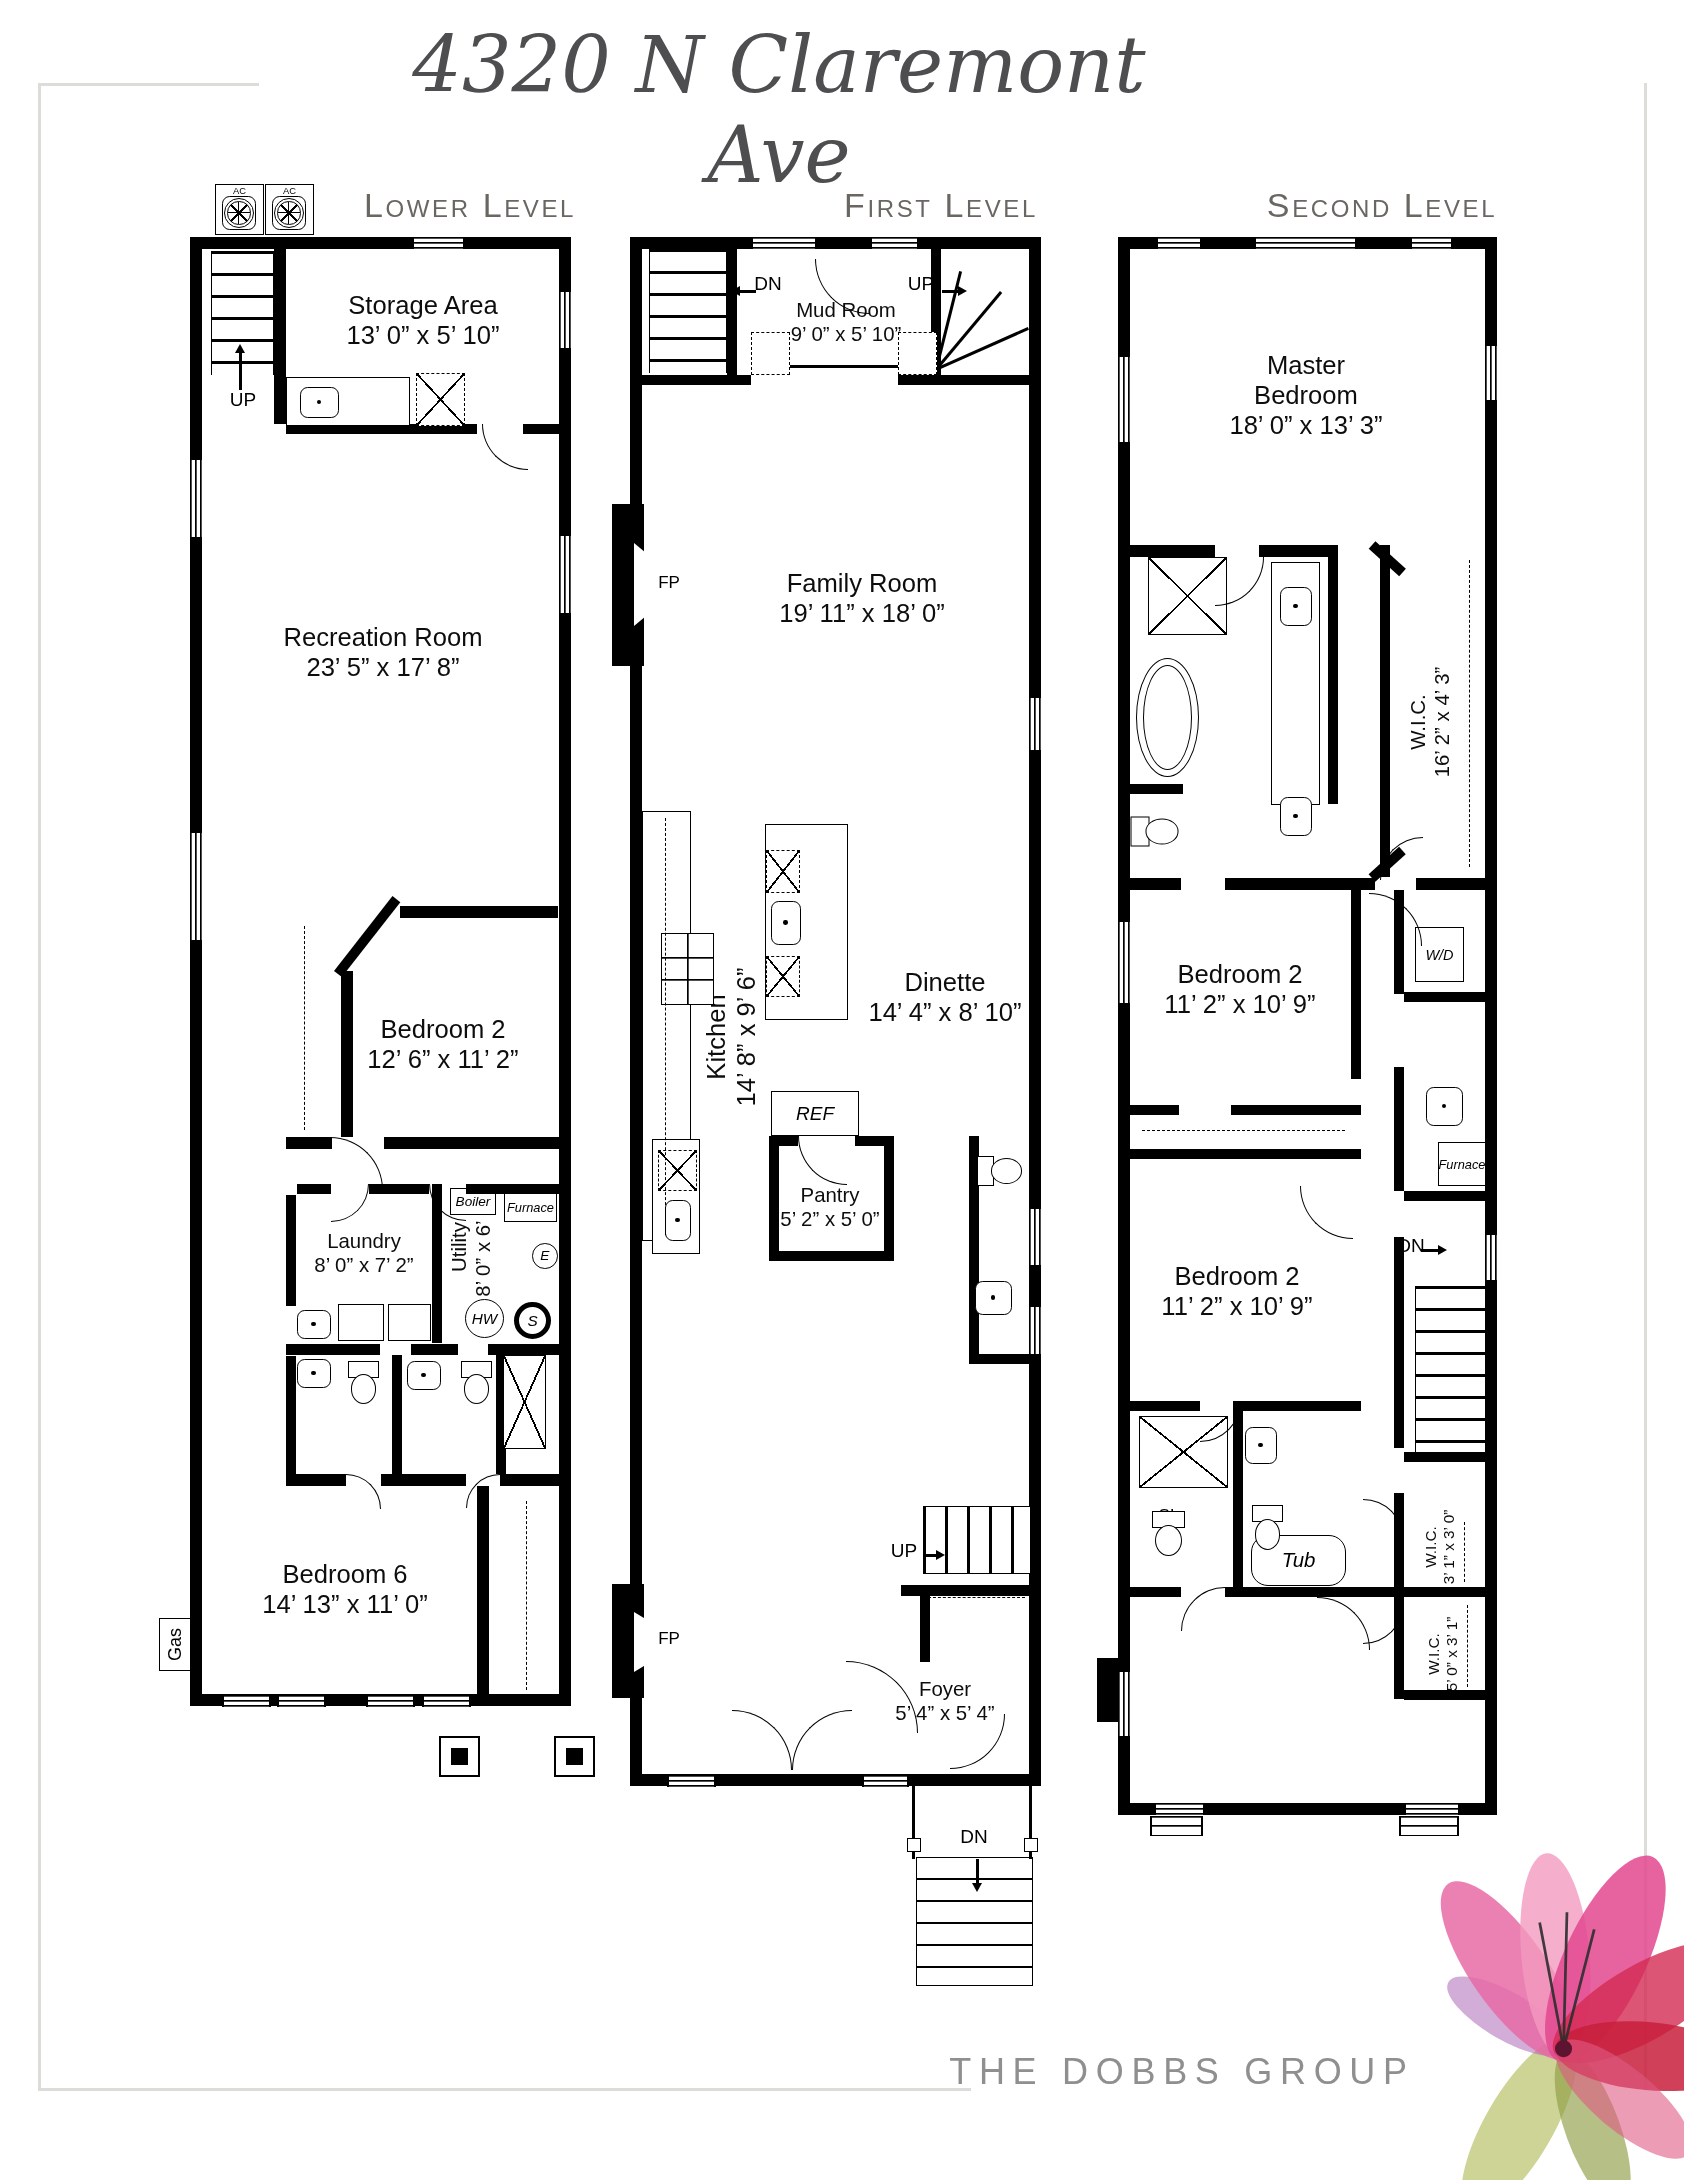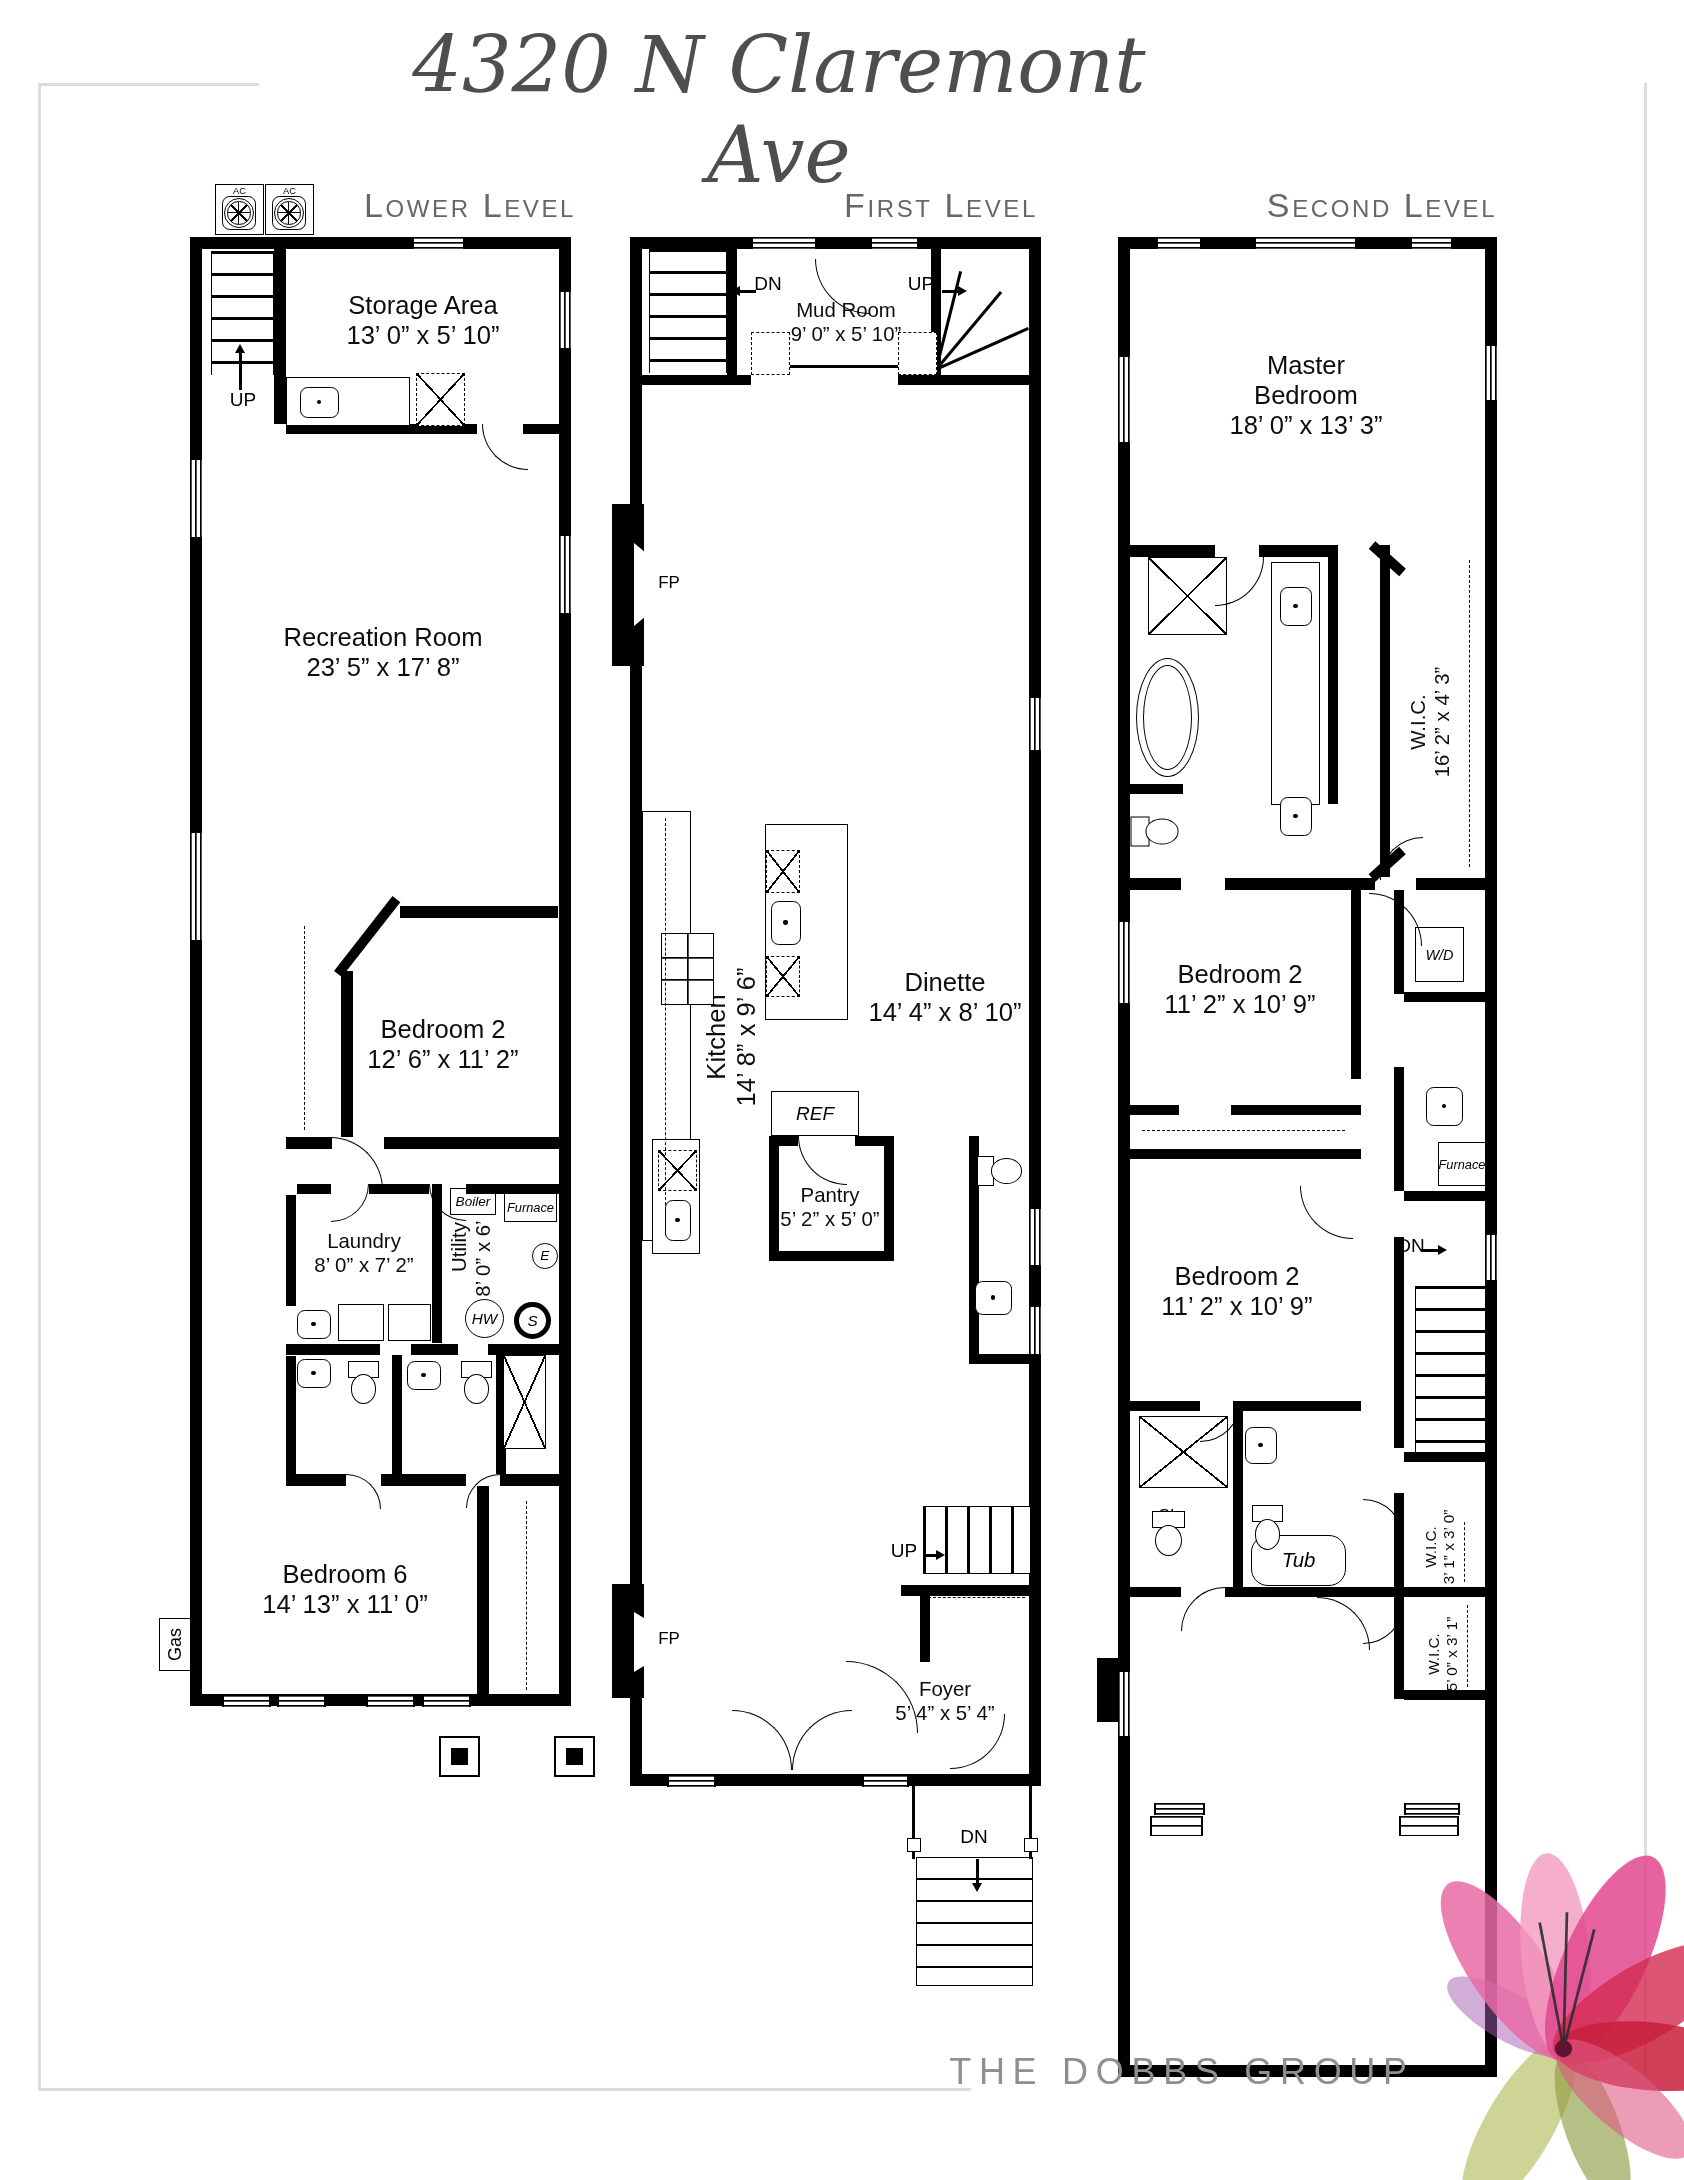--- a/index.html
+++ b/index.html
@@ -194,20 +194,24 @@
     <span>Gas</span>
   </div>
 
 <div class="plan" id="plan-first" style="left:630px;top:237px;width:411px;height:1549px;">
   <div class="lbl" style="left:126px;top:24px;font-size:19px;">DN</div>
   <div class="lbl" style="left:279px;top:24px;font-size:19px;">UP</div>
   <div class="rlabel sm" style="left:204px;top:49px;width:196px;">
     <div>Mud Room</div>
     <div>9’ 0” x 5’ 10”</div>
   </div>
+  <div class="rlabel" style="left:220px;top:319px;width:273px;">
+    <div>Family Room</div>
+    <div>19’ 11” x 18’ 0”</div>
+  </div>
   <div class="lbl" style="left:27px;top:324px;font-size:17px;">FP</div>
   <div class="rlabel rot" style="left:89px;top:788px;">
     <div>Kitchen</div>
     <div>14’ 8” x 9’ 6”</div>
   </div>
   <div class="lbl" style="left:141px;top:612px;font-size:12.8px;">DISH</div>
   <div class="lbl" style="left:141px;top:718px;font-size:12.8px;">MW</div>
   <div class="rlabel" style="left:303px;top:718px;width:221px;">
     <div>Dinette</div>
     <div>14’ 4” x 8’ 10”</div>
@@ -286,21 +290,21 @@
 <div style="position:absolute;left:634px;top:1612px;width:22px;height:60px;background:#fff;
      clip-path:polygon(0 0,100% 22%,100% 78%,0 100%);"></div>
 
 <div class="steps" style="left:916px;top:1857px;width:117px;height:129px;"></div>
 <div class="wall" style="left:912px;top:1786px;width:3.4px;height:73px;"></div>
 <div class="wall" style="left:1029px;top:1786px;width:3.4px;height:73px;"></div>
 <div class="gbox" style="left:907px;top:1838px;width:13.6px;height:13.6px;"></div>
 <div class="gbox" style="left:1024px;top:1838px;width:13.6px;height:13.6px;"></div>
 <div class="lbl" style="left:974px;top:1826px;font-size:19px;">DN</div>
 
-<div class="plan" id="plan-second" style="left:1118px;top:237px;width:379px;height:1840px;">
+<div class="plan" id="plan-second" style="left:1118px;top:237px;width:379px;height:1578px;">
   <div class="rlabel" style="left:176px;top:101px;width:179px;">
     <div>Master Bedroom</div>
     <div>18’ 0” x 13’ 3”</div>
   </div>
   <div class="rlabel rot sm" style="left:300px;top:473px;">
     <div>W.I.C.</div>
     <div>16’ 2” x 4’ 3”</div>
   </div>
   <div class="fixbox" style="left:285px;top:678px;width:49px;height:55px;font-size:14.5px;">W/D</div>
   <div class="rlabel" style="left:110px;top:710px;width:221px;">

